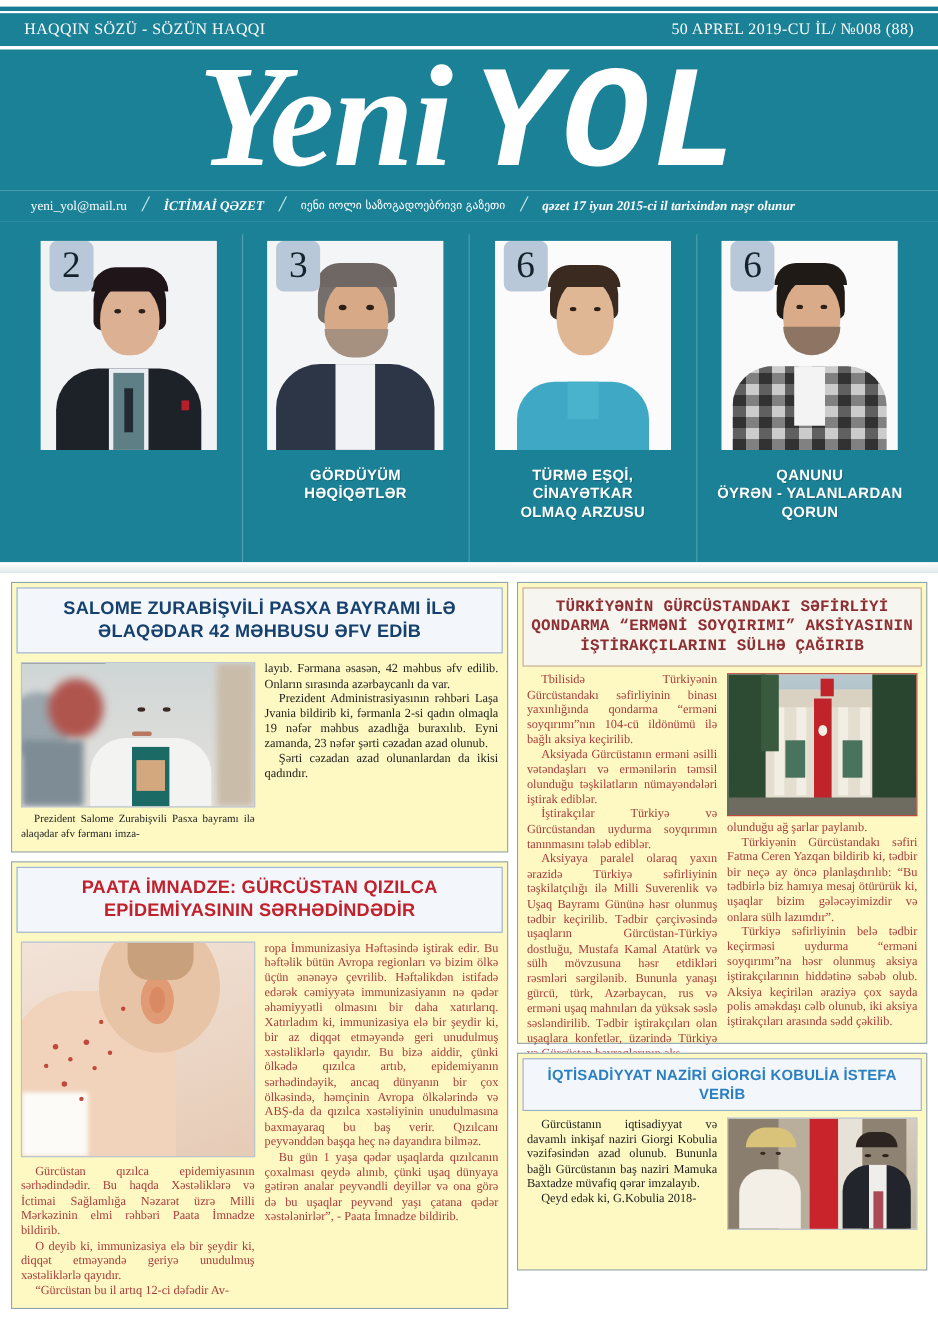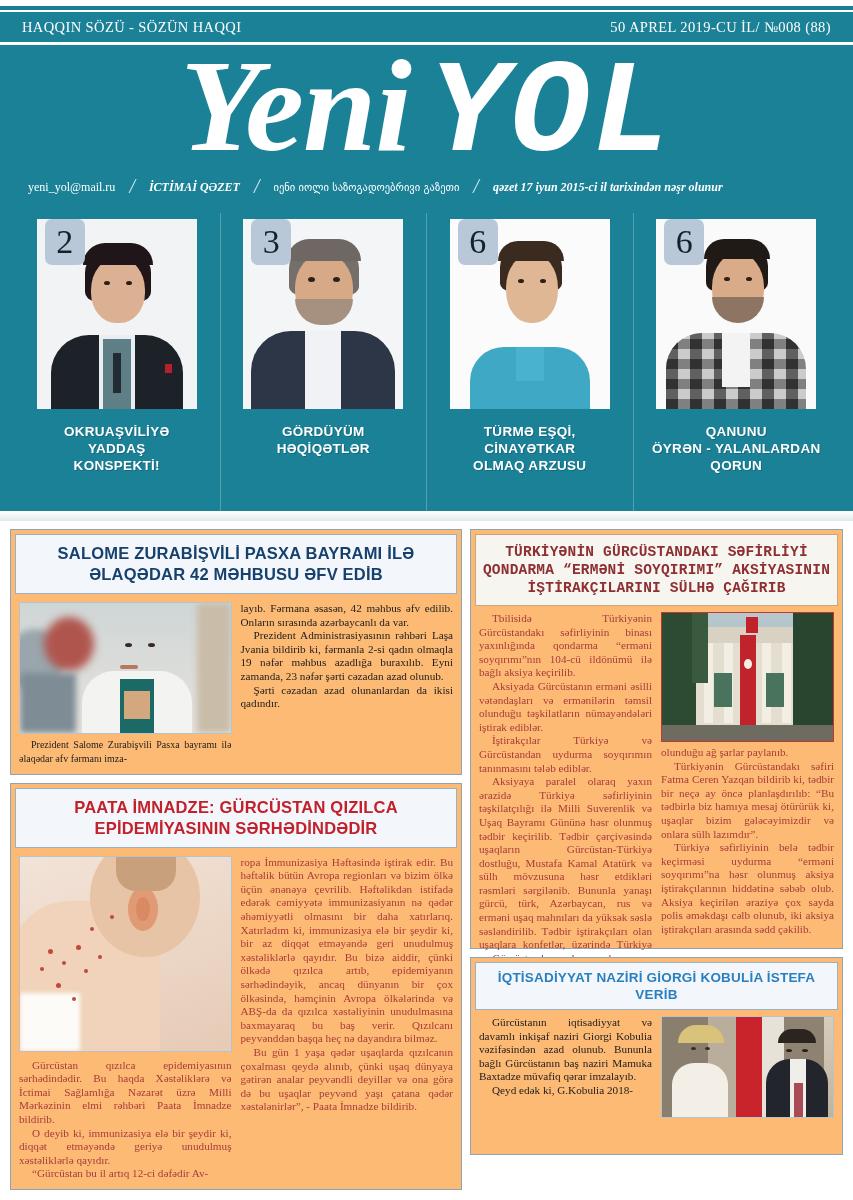--- a/index.html
+++ b/index.html
@@ -84,21 +84,21 @@
   .pt .bg { position:absolute; inset:0; background:#f4f5f6; }
   .pt .head { position:absolute; border-radius:50% 50% 46% 46%; }
   .pt .hair { position:absolute; border-radius:50% 50% 16% 16%; }
 
   
   .content { display:flex; padding:8px 10px 6px 10px; gap:8px; height:640px; }
   .col-left { width:452px; display:flex; flex-direction:column; gap:8px; }
   .col-right { width:373px; display:flex; flex-direction:column; gap:8px; }
 
   .box {
-    border:1px solid #8fa4b2; background:#fdba74; position:relative;
+    border:1px solid #8fa4b2; background:#fef9c3; position:relative;
   }
   .hl-box {
     border:1px solid #c6a882; background:#f7f5ef;
     margin:4px; padding:8px 6px;
   }
   .hl-box.blue { border-color:#9ab0c4; background:#f3f7fb; }
   .headline {
     text-align:center; font-family:"Liberation Sans", sans-serif;
     font-weight:700; font-size:16.5px; line-height:21px;
     letter-spacing:.2px; text-transform:uppercase;
@@ -180,23 +180,20 @@
           <div class="rect" style="left:76px;bottom:16px;width:8px;height:40px;background:#222a33"></div>
           <div class="hair" style="left:48px;top:26px;width:66px;height:56px;background:#20161a"></div>
           <div class="head" style="left:54px;top:38px;width:54px;height:66px;background:#dcb193"></div>
           <div class="blob" style="left:67px;top:62px;width:6px;height:4px;background:#2b1f18"></div>
           <div class="blob" style="left:89px;top:62px;width:6px;height:4px;background:#2b1f18"></div>
           <div class="rect" style="left:46px;top:24px;width:70px;height:22px;background:#20161a;border-radius:34px 34px 0 0"></div>
           <div class="rect" style="left:128px;bottom:36px;width:7px;height:9px;background:#b5202a"></div>
         </div>
         <div class="badge">2</div>
       </div>
-      <div class="promo-cap" style="white-space:pre-line">OKRUAŞVİLİYƏ
-YADDAŞ
-KONSPEKTİ!</div>
     </div>
 
     <div class="promo-cell">
       <div class="promo-photo">
         <div class="pt">
           <div class="bg" style="background:#f4f5f6"></div>
           <div class="rect" style="left:8px;bottom:0;width:144px;height:78px;background:#2c3647;border-radius:40px 40px 0 0"></div>
           <div class="rect" style="left:62px;bottom:0;width:36px;height:78px;background:#f0f2f5"></div>
           <div class="hair" style="left:46px;top:22px;width:70px;height:54px;background:#756f6b"></div>
           <div class="head" style="left:52px;top:34px;width:58px;height:70px;background:#d8a987"></div>

